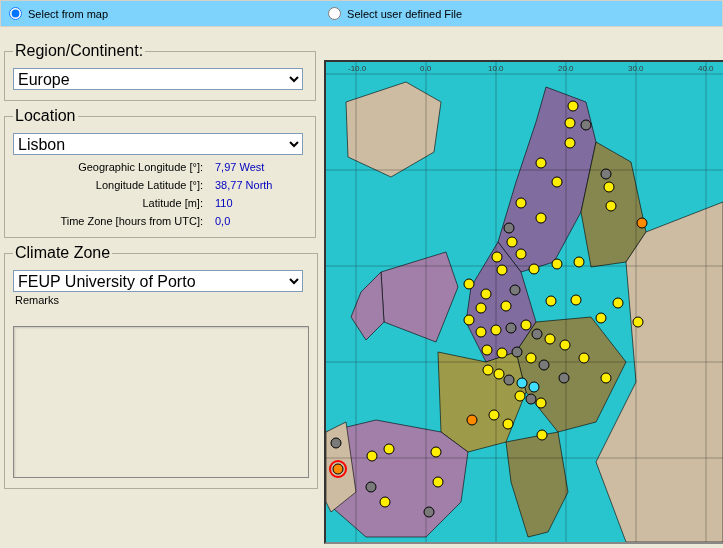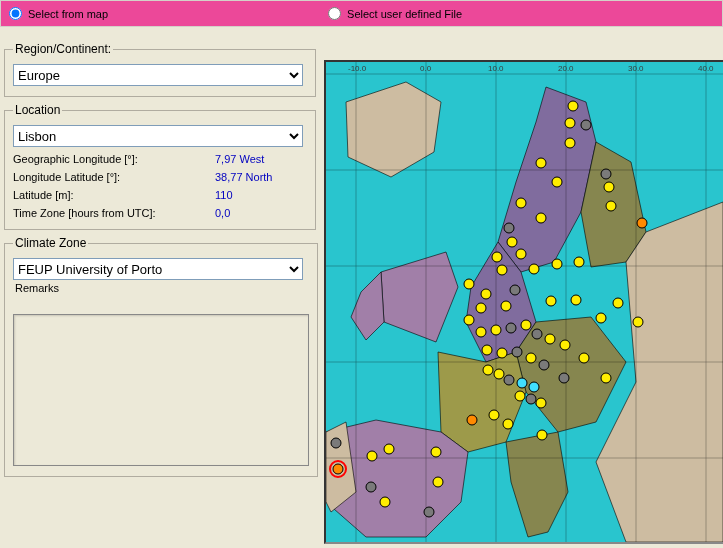--- a/index.html
+++ b/index.html
@@ -1,27 +1,27 @@
 <!DOCTYPE html>
 <html><head>
 <meta charset="utf-8">
 <style>
 html,body{margin:0;padding:0;font-family:Tahoma,Arial,sans-serif;font-size:11px;color:#000;background:#ece9d8}
 .root{width:723px;height:548px;background:#ece9d8;position:relative;overflow:hidden}
-.top-bar{border:1px solid #d4d0c8;background:#ec4899;padding:6px 8px;display:flex;align-items:center;margin-bottom:10px}
+.top-bar{border:1px solid #d4d0c8;background:#7dd3fc;padding:6px 8px;display:flex;align-items:center;margin-bottom:10px}
 .radio-group{display:flex;align-items:center}
 .radio-group .opt{display:flex;align-items:center;margin-right:220px}
 .radio-group input[type=radio]{margin:0 6px 0 0}
 .left{position:absolute;left:4px;top:42px;width:312px}
 .right{position:absolute;left:324px;top:60px;width:397px;height:480px;border:2px inset #888;background:#2ac}
 fieldset{border:1px solid #b0aca0;margin:0 0 6px 0;padding:8px 8px 10px 8px;position:relative}
-legend{padding:0 2px;font-size:12px}
-select{width:290px;height:22px;font-family:Tahoma,Arial,sans-serif;font-size:13px;border:1px solid #7f9db9;background:#fff}
+legend{padding:0 2px;font-size:16px}
+select{width:290px;height:22px;font-family:Tahoma,Arial,sans-serif;font-size:16px;border:1px solid #7f9db9;background:#fff}
 .field{display:flex;align-items:center;margin-top:6px}
-.field label{width:190px;text-align:left;padding-right:12px}
+.field label{width:190px;text-align:right;padding-right:12px}
 .field .val{color:#0000c0}
 .remarks-label{margin:2px 0 20px 2px}
 .remarks-box{width:294px;height:150px;border:1px solid #888;background:#ece9d8;box-shadow:inset 1px 1px 2px rgba(0,0,0,.15)}
 
 .map-svg{display:block}
 .sea{fill:#29c5ce}
 .land1{fill:#86864f;stroke:#000;stroke-width:.6}
 .land2{fill:#a17fa8;stroke:#000;stroke-width:.6}
 .land3{fill:#9d9a4a;stroke:#000;stroke-width:.6}
 .land4{fill:#cdbca1;stroke:#000;stroke-width:.6}

